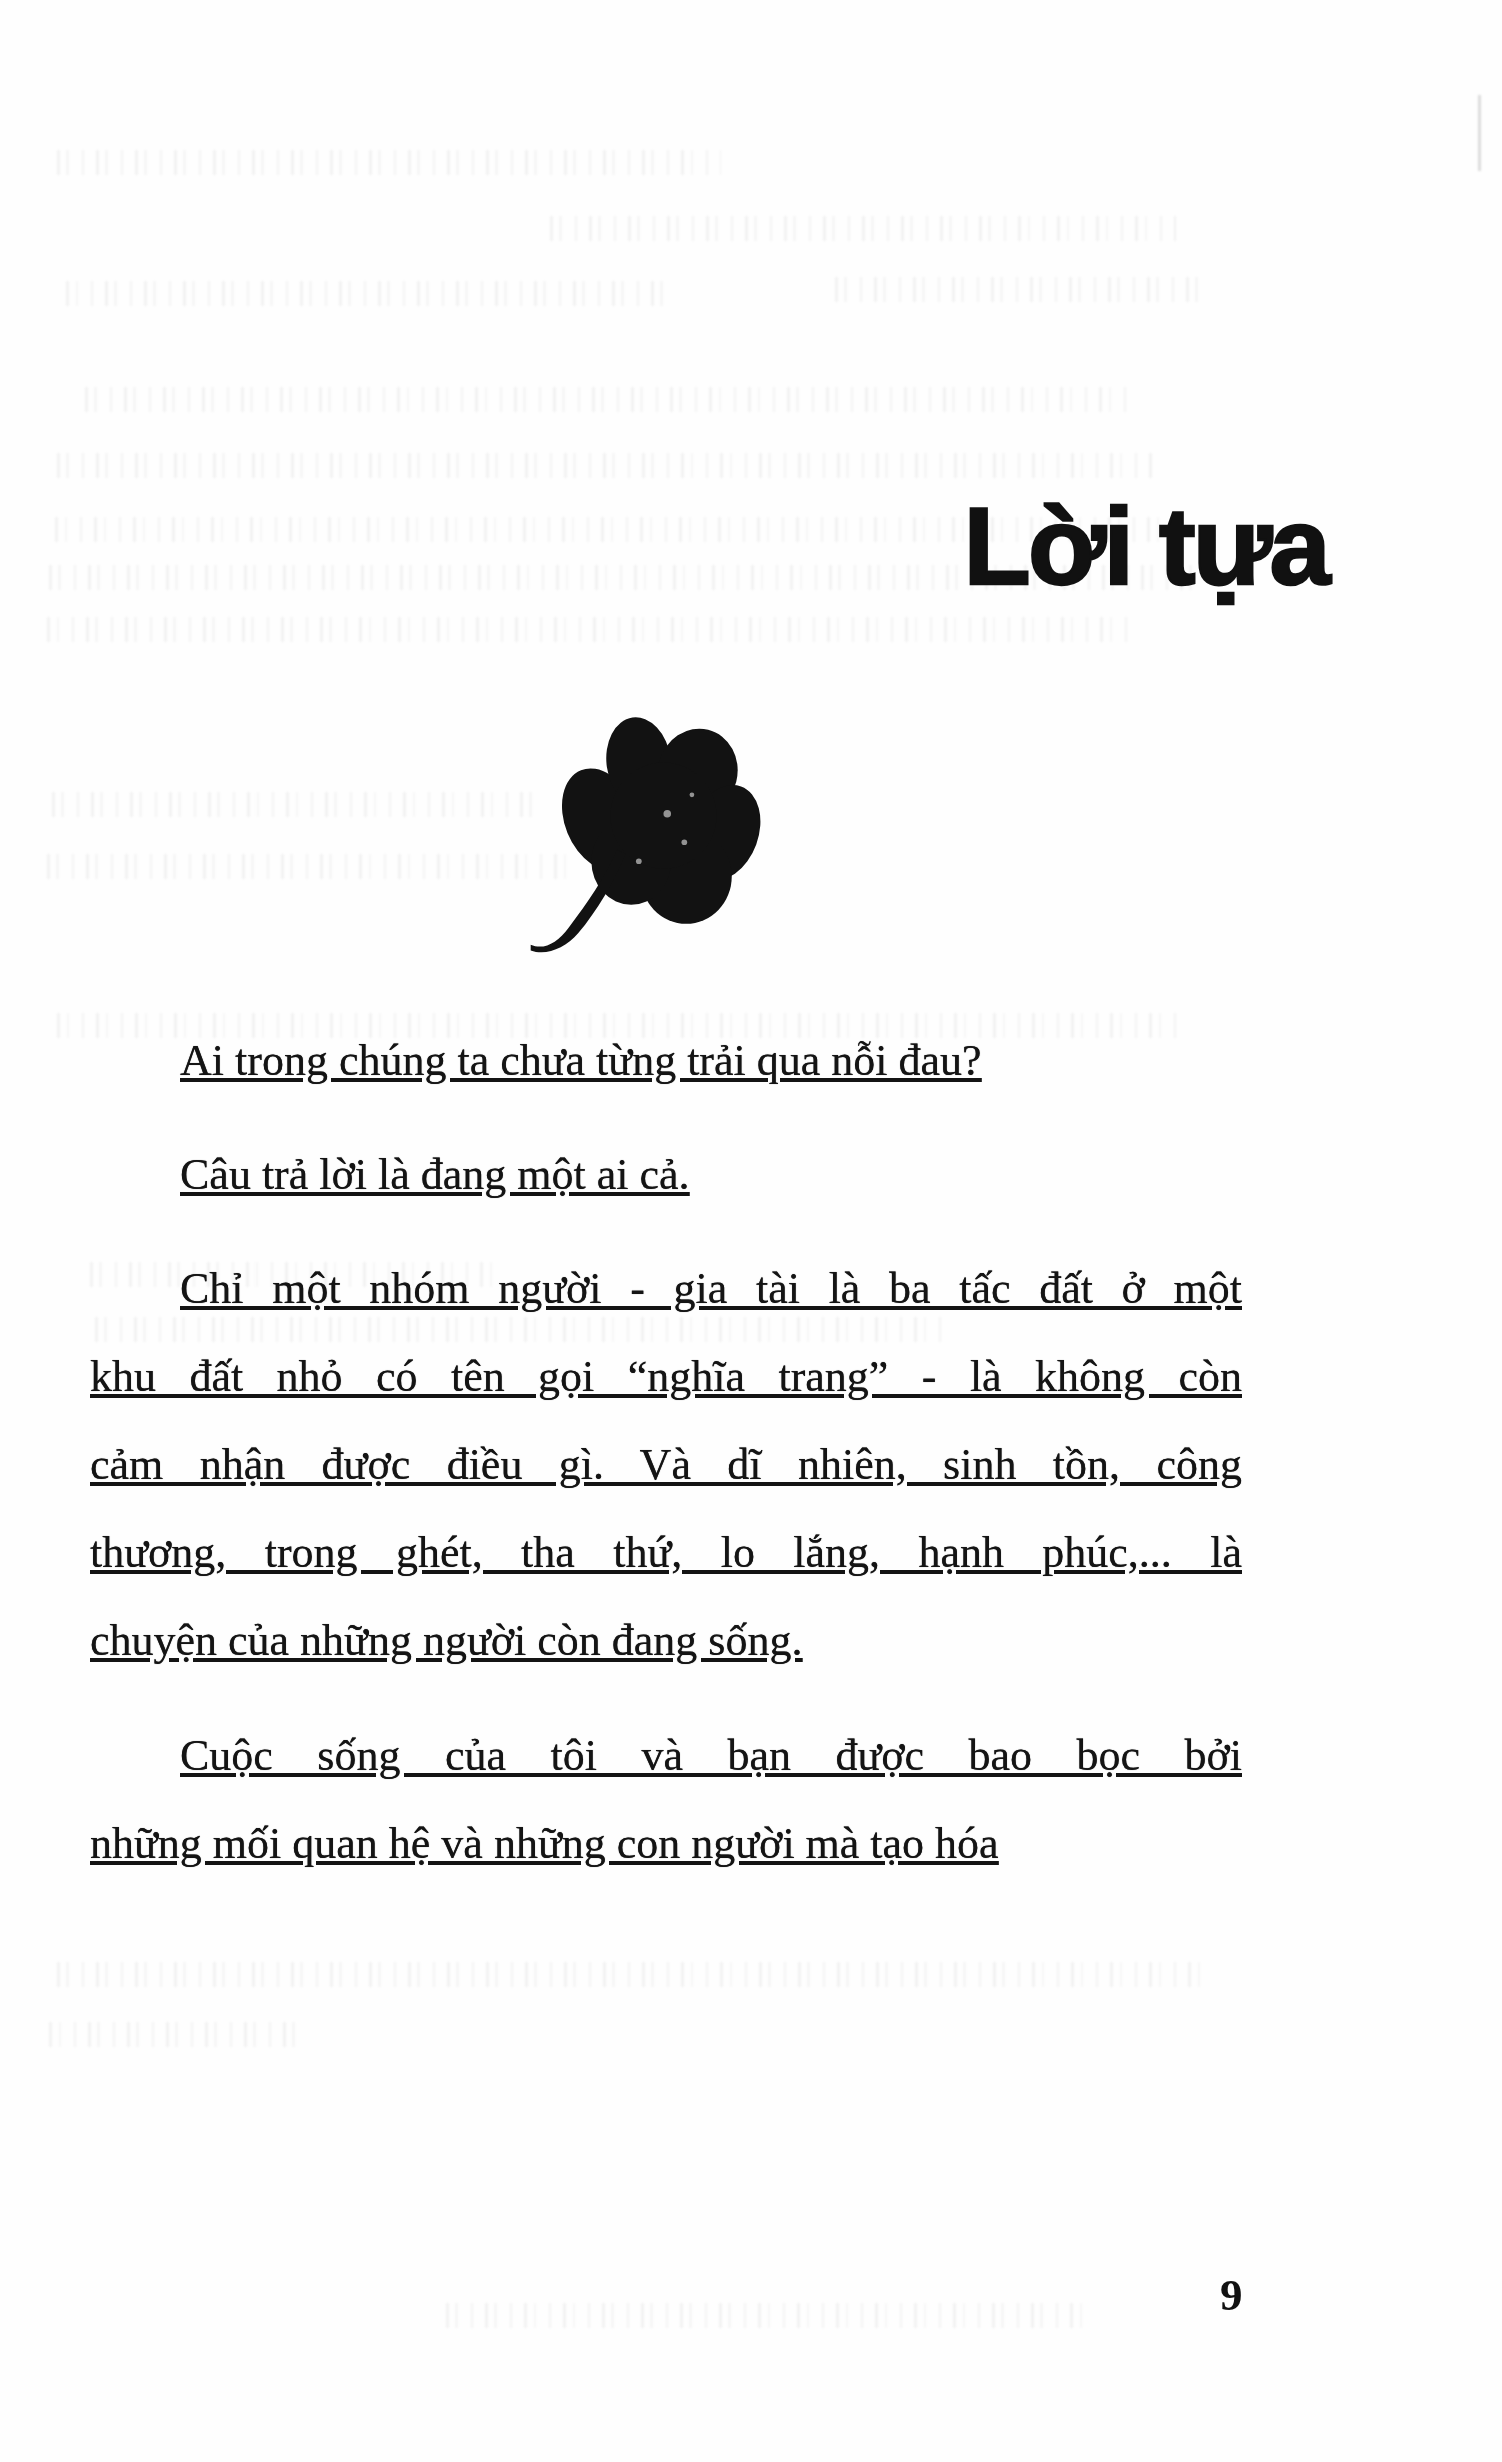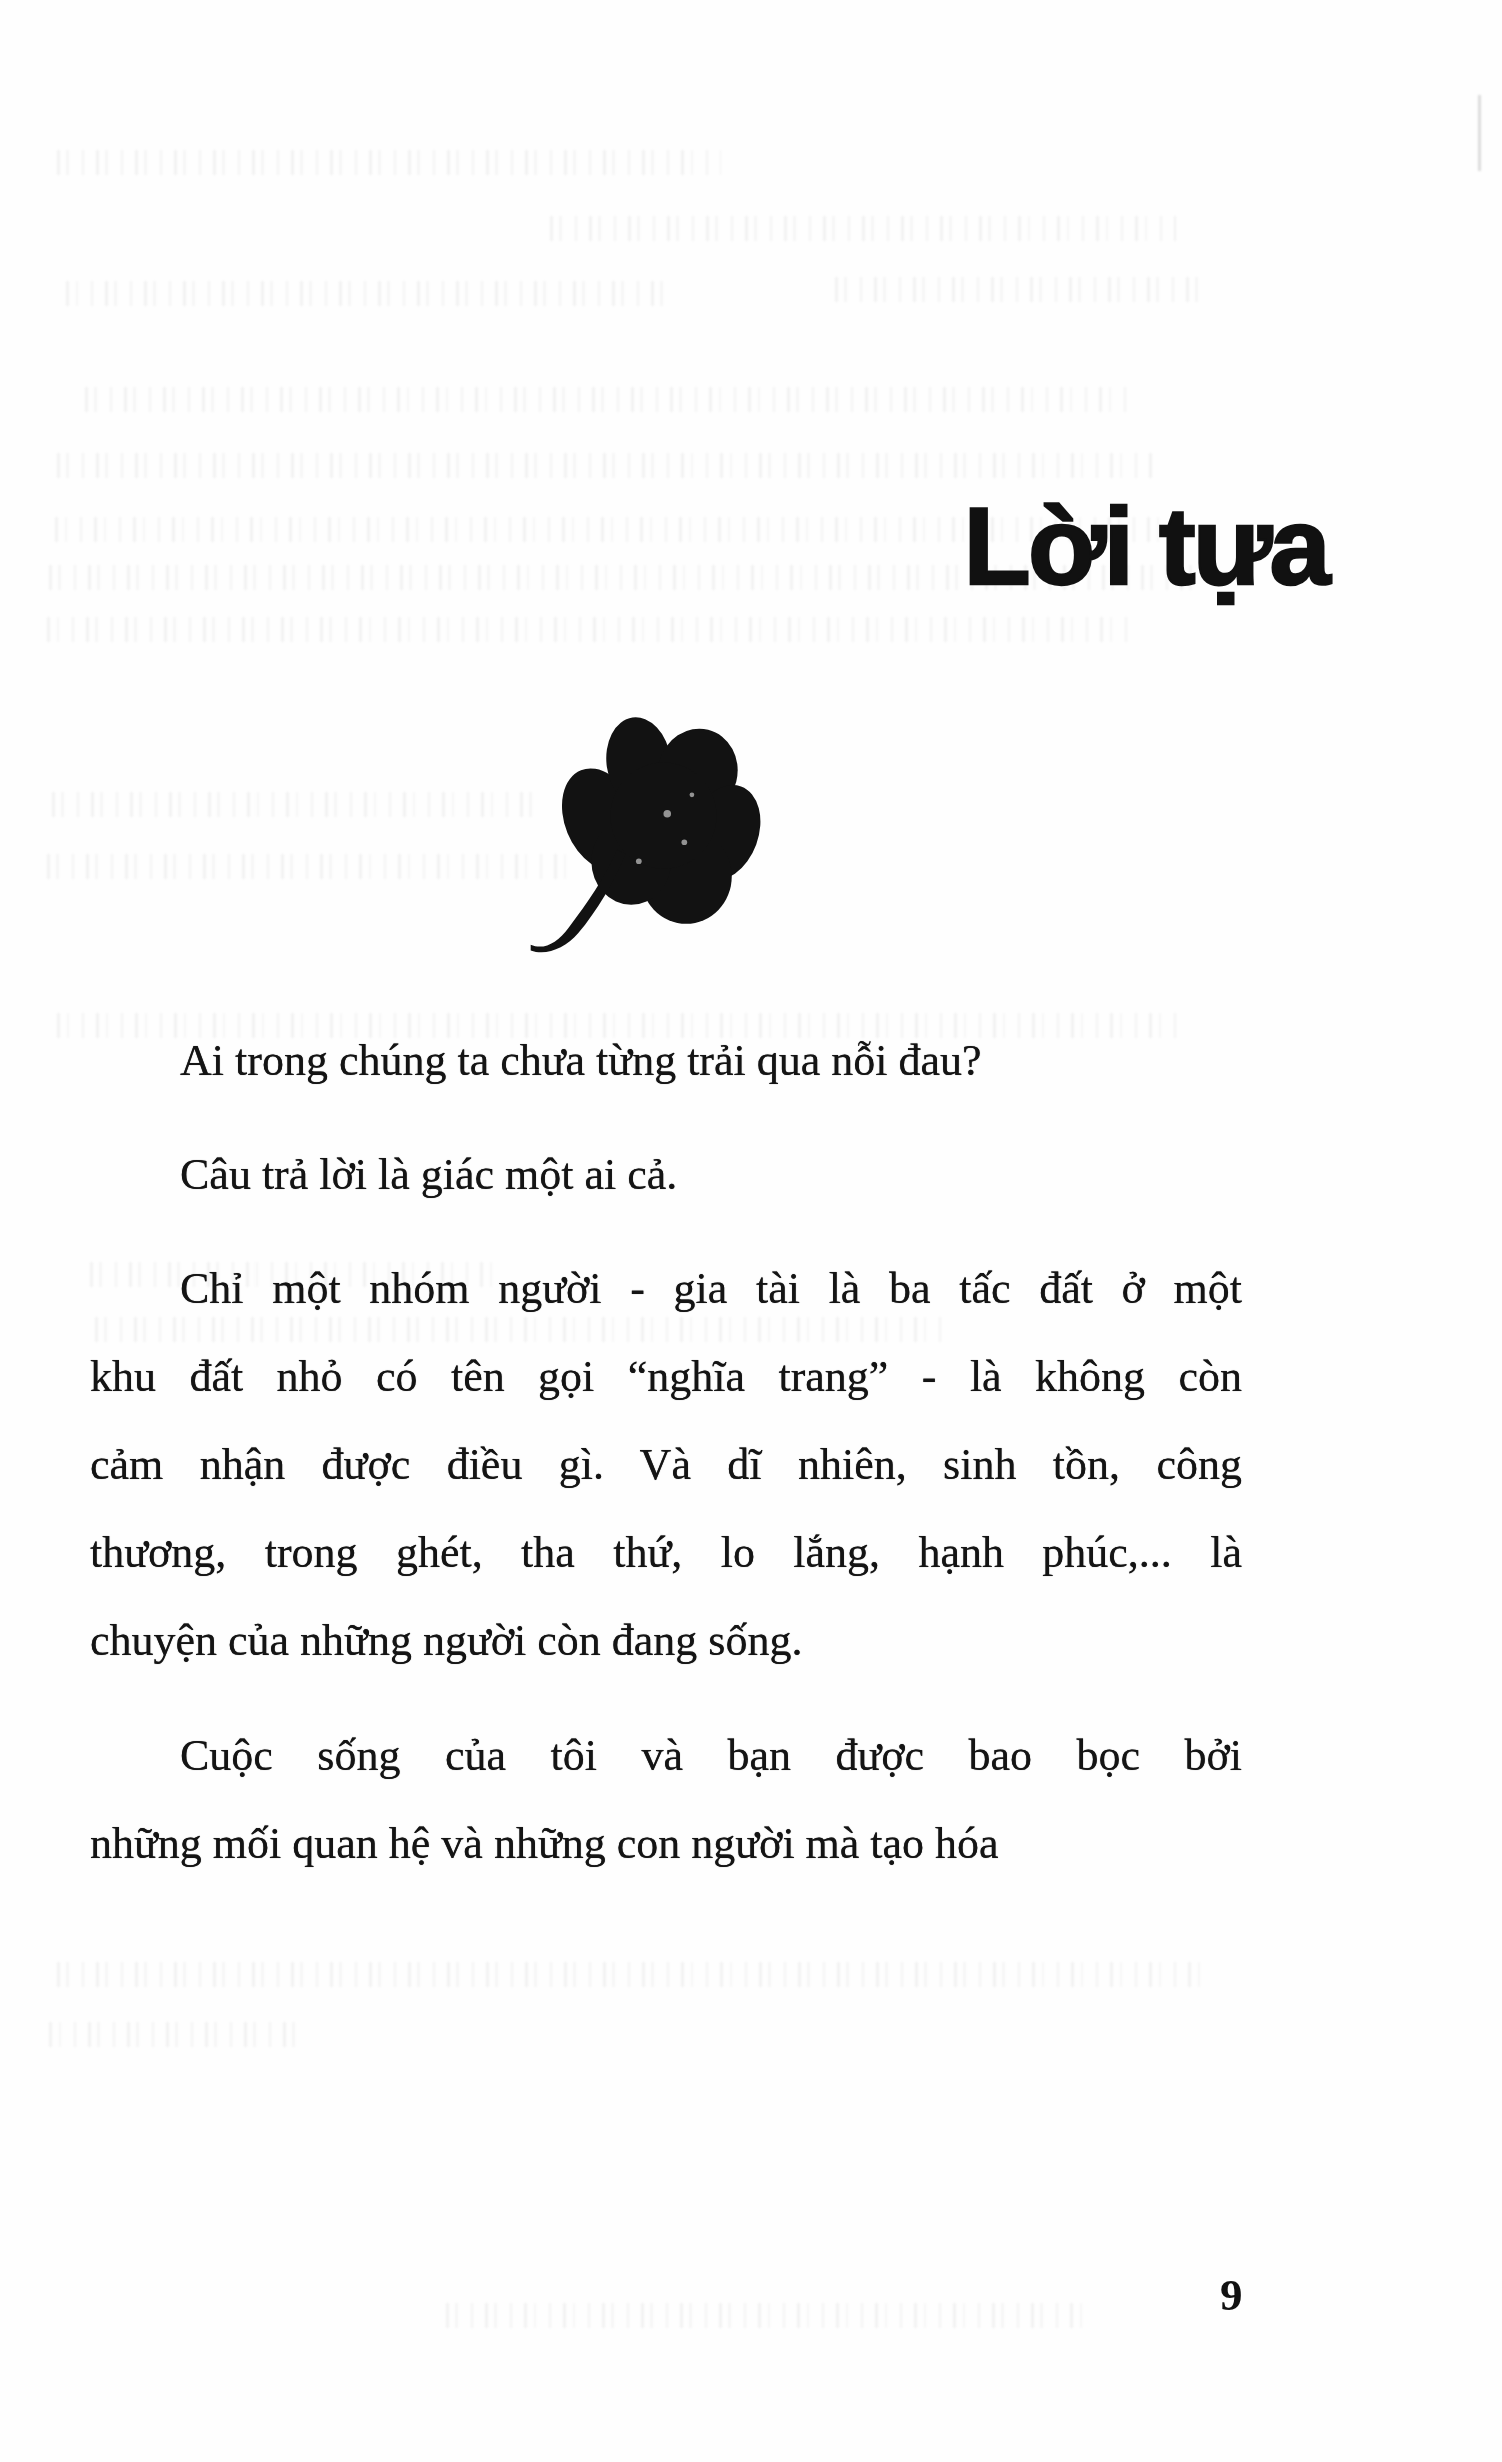--- a/index.html
+++ b/index.html
@@ -33,20 +33,21 @@
     font-size:110px;
     letter-spacing:-2.8px;
     color:#111;
     -webkit-text-stroke:2.4px #111;
   }
   .flower{position:absolute;left:525px;top:700px;width:239px;height:258px;}
   .textcol{
     position:absolute;left:90px;top:1017px;width:1152px;
     font-size:44px;line-height:88px;
     text-shadow:0 0 0.7px rgba(0,0,0,.85);
+    text-decoration:underline;
   }
   .para{margin:0 0 0 0;margin-top:26.6px;}
   .para:first-child{margin-top:0;}
   .para:nth-child(2){margin-top:25.6px;}
   .para:nth-child(5){margin-top:38px;}
   .line{text-align:justify;}
   .line.fill{text-align-last:justify;}
   .line.indent{text-indent:90px;}
   .pagenum{
     position:absolute;left:1220px;top:2269px;
@@ -104,21 +105,21 @@
         <circle cx="176" cy="100" r="2.5"></circle>
       </g>
     </svg>
   </div>
 
   <div class="textcol" id="textcol">
       <div class="para">
         <div class="line indent">Ai trong chúng ta chưa từng trải qua nỗi đau?</div>
       </div>
       <div class="para">
-        <div class="line indent">Câu trả lời là giác một ai cả.</div>
+        <div class="line indent">Câu trả lời là đang một ai cả.</div>
       </div>
       <div class="para">
         <div class="line indent fill">Chỉ một nhóm người - gia tài là ba tấc đất ở một</div>
         <div class="line fill">khu đất nhỏ có tên gọi “nghĩa trang” - là không còn</div>
         <div class="line fill">cảm nhận được điều gì. Và dĩ nhiên, sinh tồn, công</div>
         <div class="line fill">thương, trong ghét, tha thứ, lo lắng, hạnh phúc,... là</div>
         <div class="line">chuyện của những người còn đang sống.</div>
       </div>
       <div class="para">
         <div class="line indent fill">Cuộc sống của tôi và bạn được bao bọc bởi</div>

